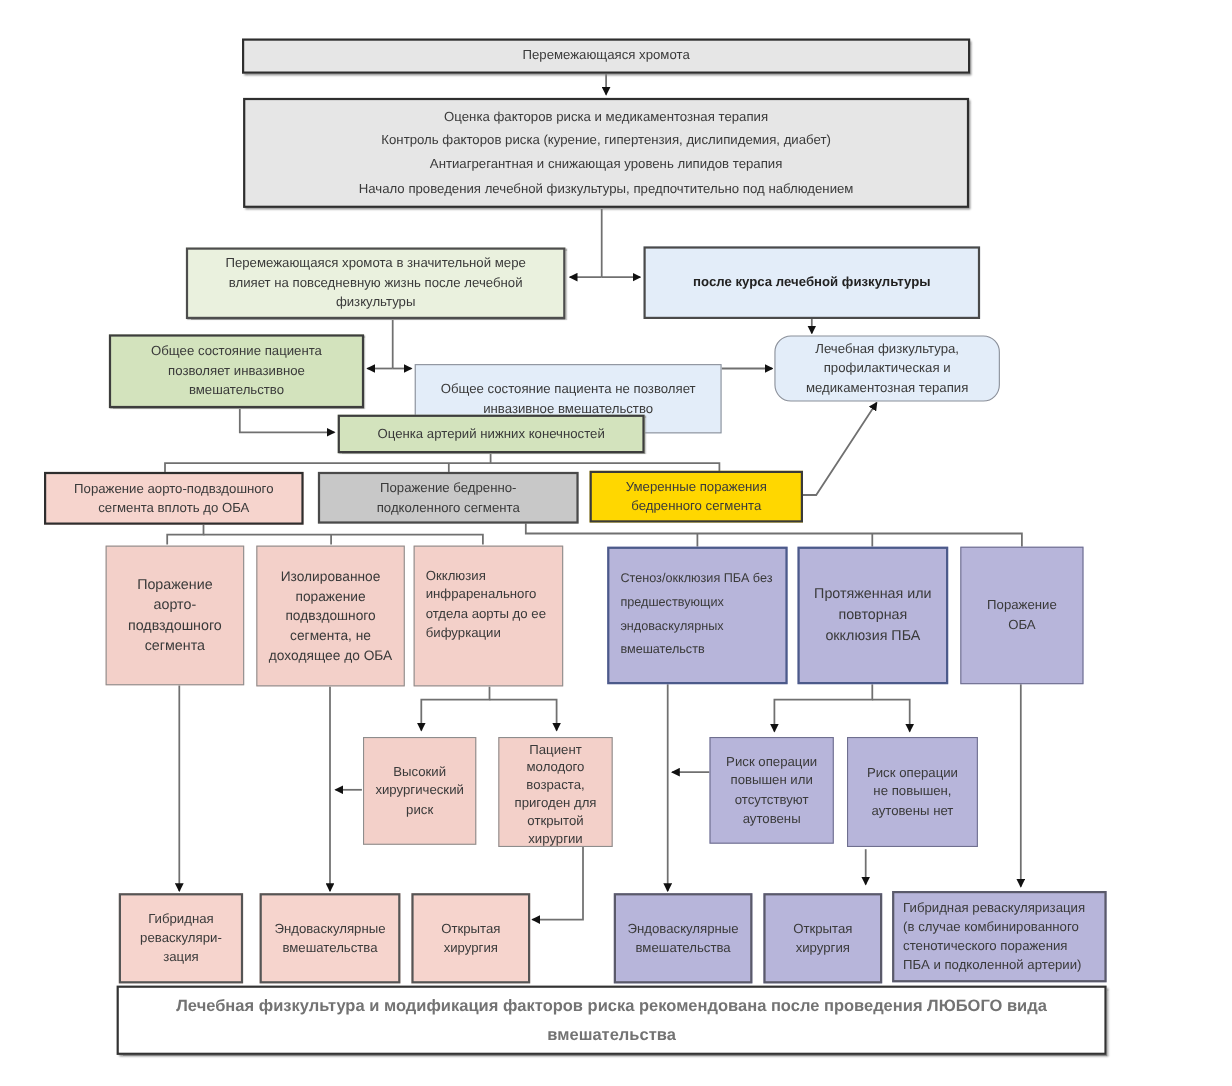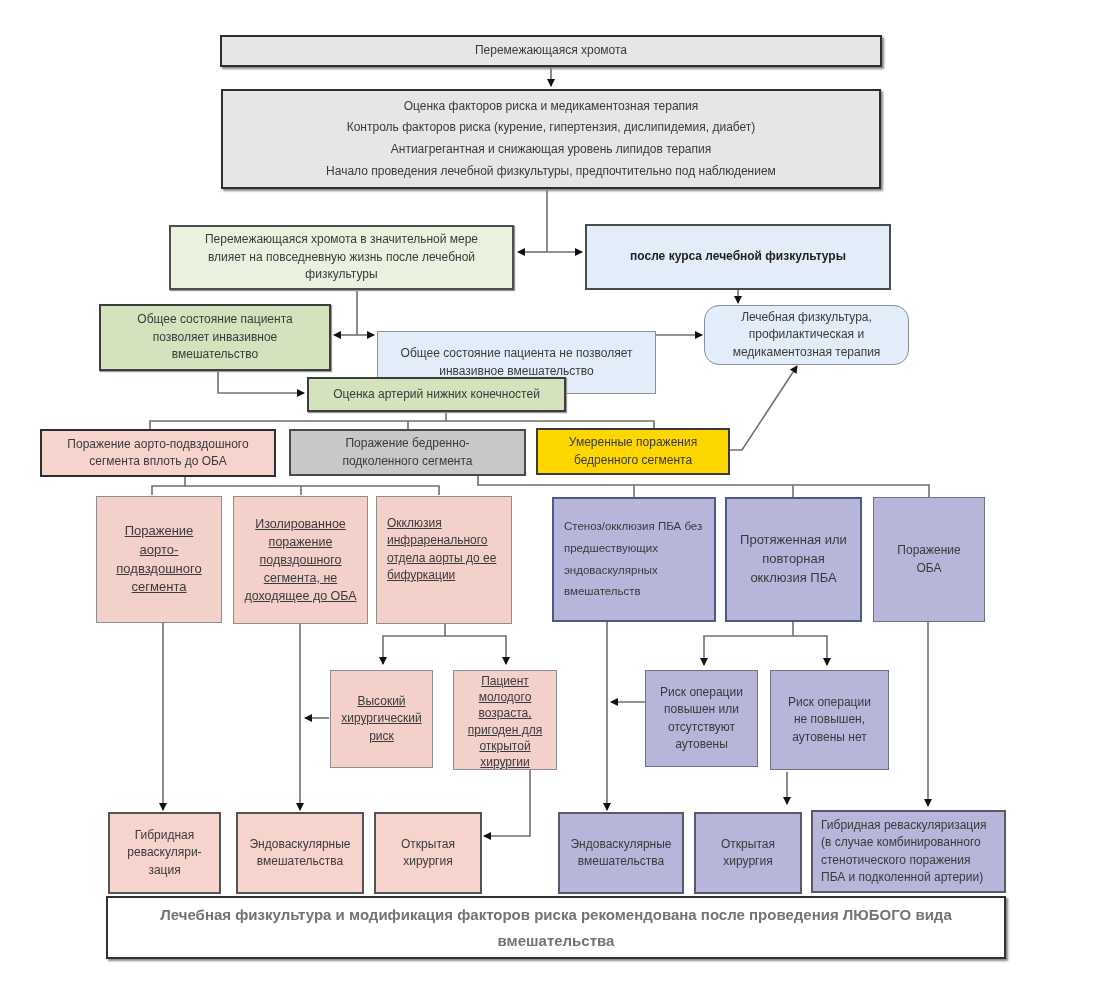--- a/index.html
+++ b/index.html
@@ -5,21 +5,21 @@
   html, body { margin: 0; padding: 0; background: #ffffff; }
   body { width: 1120px; height: 987px; position: relative; overflow: hidden;
          font-family: "Liberation Sans", sans-serif; color: #333; }
   .box { position: absolute; box-sizing: border-box; display: flex; flex-direction: column;
          align-items: center; justify-content: center; text-align: center;
          font-size: 12px; line-height: 1.45; padding: 3px 6px; color: #3a3a3a; }
   .gray { background: #e6e6e6; border: 2px solid #2e2e2e; box-shadow: 2px 2px 2px #888; }
   .green-light { background: #eaf1de; border: 2px solid #4d4d4d; box-shadow: 1px 1px 1px #999; }
   .green { background: #d3e3bd; border: 2px solid #3d3d3d; box-shadow: 1px 1px 1px #999; }
   .blue-light { background: #e3edf9; border: 1px solid #8a8f99; }
-  .pink { background: #f3d0c9; border: 1px solid #8d8d8d; text-decoration: underline; }
+  .pink { background: #f3d0c9; border: 1px solid #8d8d8d; }
   .pink-dark { background: #f6d4cd; border: 2px solid #2e2e2e; }
   .grayseg { background: #c8c8c8; border: 2px solid #4a4a4a; }
   .yellow { background: #ffd700; border: 2px solid #3a3a3a; }
   .lav { background: #b7b5da; border: 1px solid #6f6f8f; }
   .lav-strong { background: #b7b5da; border: 2px solid #4c5a8a; }
   .final { background: #ffffff; border: 2px solid #333; box-shadow: 2px 2px 2px #888;
            color: #737373; font-weight: bold; font-size: 15px; line-height: 1.7; }
   .line { display: block; }
   .b { font-weight: bold; color: #222; }
   .lines-left { align-items: flex-end; text-align: left; }
@@ -114,21 +114,21 @@
 </div>
 
 <div class="box blue-light" style="left:377px; top:305px; width:279px; height:63px; padding:4px 14px;margin-top:26px;">
   <span>Общее состояние пациента  не позволяет инвазивное вмешательство</span>
 </div>
 
 <div class="box blue-light" style="left:704px; top:305px; width:205px; height:60px; padding:4px 12px;border-radius:15px;">
   <span>Лечебная физкультура, профилактическая и медикаментозная терапия</span>
 </div>
 
-<div class="box green" style="left:307px; top:377px; width:259px; height:35px;">
+<div class="box green" style="left:307px; top:377px; width:279px; height:35px;">
   <span>Оценка артерий нижних конечностей</span>
 </div>
 
 <div class="box pink-dark" style="left:40px; top:429px; width:236px; height:48px;">
   <span>Поражение аорто-подвздошного сегмента вплоть до ОБА</span>
 </div>
 
 <div class="box grayseg" style="left:289px; top:429px; width:237px; height:47px; padding:4px 40px;">
   <span>Поражение бедренно-подколенного сегмента</span>
 </div>

